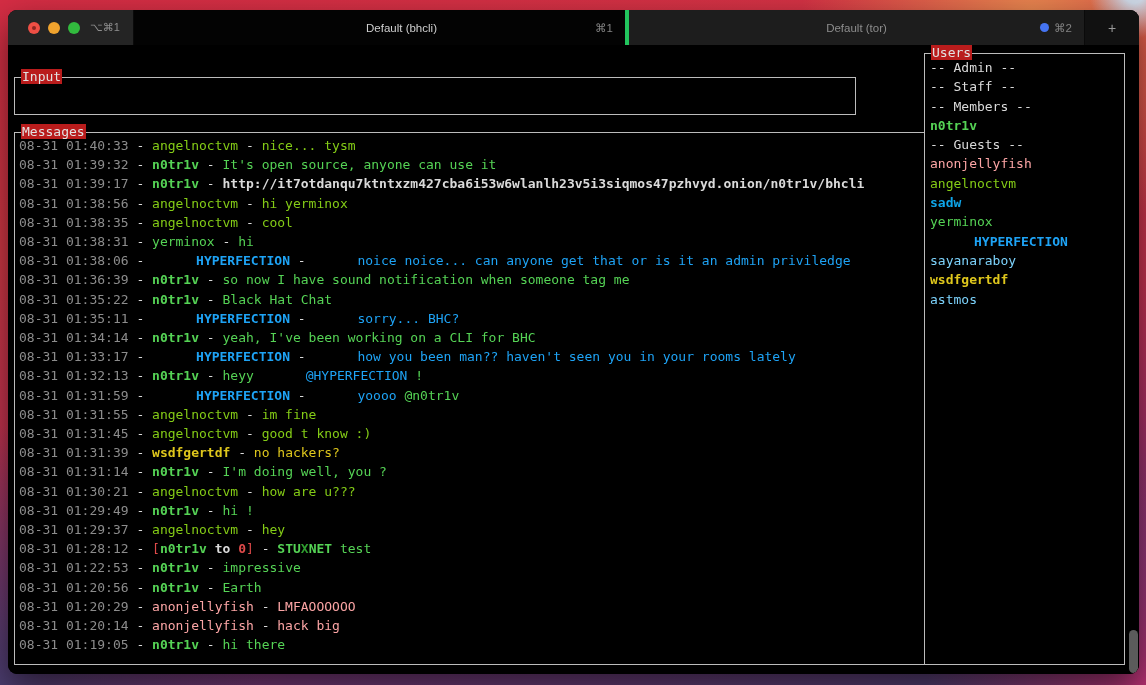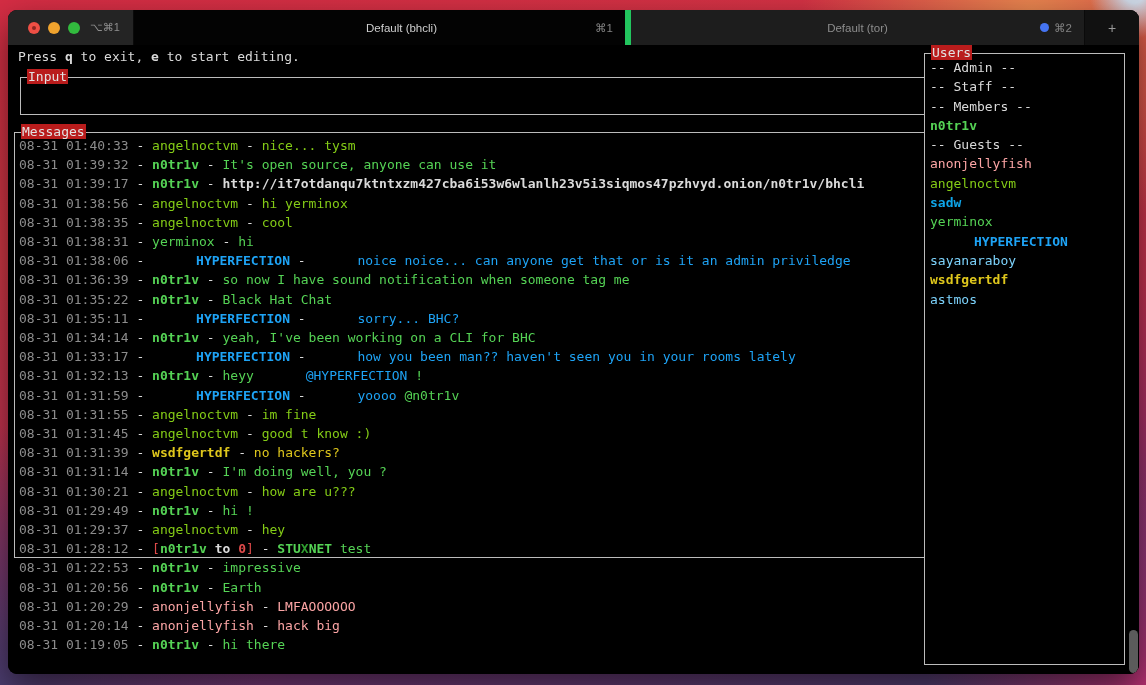--- a/index.html
+++ b/index.html
@@ -23,37 +23,37 @@
   .tl-segment { width:126px; background:#242424; display:flex; align-items:center; padding-left:20px; flex:none; border-right:1px solid #0a0a0a; }
   .light { width:12px; height:12px; border-radius:50%; margin-right:8px; position:relative; flex:none; }
   .light.red { background:#ee4f45; }
   .light.red .dot { position:absolute; left:4px; top:4px; width:4px; height:4px; border-radius:50%; background:#8c2622; }
   .light.yellow { background:#f0a32e; }
   .light.green { background:#32ba3e; }
   .win-shortcut { color:#8e8e8e; font-size:11px; margin-left:2px; white-space:nowrap; }
   .tab { position:relative; display:flex; align-items:center; justify-content:center; height:100%; }
   .tab.active { width:491px; background:#030303; flex:none;padding-left:44px; }
   .tab.active .tab-label { color:#cfcfcf; }
-  .tab.inactive { width:460px; background:#1d1d1d; flex:none; border-left:6px solid #22c55e; border-right:1px solid #0a0a0a; }
+  .tab.inactive { width:460px; background:#1d1d1d; flex:none; border-left:4px solid #22c55e; border-right:1px solid #0a0a0a; }
   .tab.inactive .tab-label { color:#8d8d8d; }
   .tab-shortcut { color:#838383; }
   .tab.active .tab-shortcut { position:absolute; right:12px; top:50%; transform:translateY(-50%); }
   .tab-right { position:absolute; right:12px; top:50%; transform:translateY(-50%); display:flex; align-items:center; gap:5px; }
   .activity-dot { width:9px; height:9px; border-radius:50%; background:#4574f2; }
   .newtab { flex:1; background:#111; color:#9a9a9a; display:flex; align-items:center; justify-content:center; font-size:14px; }
   
   .term {
     position:absolute; left:0; top:35px; right:0; bottom:0; background:#000;
     font-family:"DejaVu Sans Mono", monospace; font-size:13px; color:#dadada;
   }
   .status-line { position:absolute; left:10px; top:4px; white-space:pre; }
   .box { position:absolute; border:1px solid #bcbcbc; background:#000; }
   .box-title { position:absolute; top:-9px; left:6px; background:#b91c1c; padding:0 1px; line-height:15px; color:#e2e2e2; }
-  .input-box { left:12px; top:32px; width:911px; height:38px; }
-  .messages-box { left:6px; top:87px; width:911px; height:426px; }
+  .input-box { left:6px; top:32px; width:842px; height:38px; }
+  .messages-box { left:6px; top:87px; width:911px; height:533px; }
   .users-box { left:916px; top:8px; width:201px; height:612px; }
   .msg-list { position:absolute; left:4px; right:2px; top:3px; line-height:19.2px; white-space:pre; overflow:hidden; }
   .users-list { position:absolute; left:5px; right:2px; top:4px; line-height:19.3px; white-space:pre; overflow:hidden; }
   .scrollthumb { position:absolute; right:1px; top:585px; width:9px; height:43px; border-radius:5px; background:rgba(140,140,140,0.65); }
   
   .b { font-weight:bold; }
   .c-w { color:#dadada; } .c-ts { color:#8c8c8c; }
   .c-g { color:#55d355; } .c-gx { color:#2f9e2f; }
   .c-p { color:#84cc16; } .c-b { color:#1ea3f5;margin-left:44px; }
   .c-bl { color:#fca5a5; } .c-y { color:#dfc71c; }
@@ -83,21 +83,20 @@
       <span class="tab-label">Default (tor)</span>
       <span class="tab-right">
         <span class="activity-dot"></span>
         <span class="tab-shortcut">⌘2</span>
       </span>
     </div>
     <div class="newtab">+</div>
   </div>
 
   <div class="term">
-    <div class="status-line" id="status-line"><span class="seg c-w">Press </span><span class="seg c-w b">q</span><span class="seg c-w"> to exit, </span><span class="seg c-w b">e</span><span class="seg c-w"> to start editing.</span></div>
 
     <div class="box input-box">
       <span class="box-title">Input</span>
     </div>
 
     <div class="box messages-box">
       <span class="box-title">Messages</span>
       <div class="msg-list" id="messages-list"><div><span class="seg c-ts">08-31 01:40:33</span><span class="seg c-w"> - </span><span class="seg c-p">angelnoctvm</span><span class="seg c-w"> - </span><span class="seg c-p">nice... tysm</span></div><div><span class="seg c-ts">08-31 01:39:32</span><span class="seg c-w"> - </span><span class="seg c-g b">n0tr1v</span><span class="seg c-w"> - </span><span class="seg c-g">It's open source, anyone can use it</span></div><div><span class="seg c-ts">08-31 01:39:17</span><span class="seg c-w"> - </span><span class="seg c-g b">n0tr1v</span><span class="seg c-w"> - </span><span class="seg c-w b">http://it7otdanqu7ktntxzm427cba6i53w6wlanlh23v5i3siqmos47pzhvyd.onion/n0tr1v/bhcli</span></div><div><span class="seg c-ts">08-31 01:38:56</span><span class="seg c-w"> - </span><span class="seg c-p">angelnoctvm</span><span class="seg c-w"> - </span><span class="seg c-p">hi yerminox</span></div><div><span class="seg c-ts">08-31 01:38:35</span><span class="seg c-w"> - </span><span class="seg c-p">angelnoctvm</span><span class="seg c-w"> - </span><span class="seg c-p">cool</span></div><div><span class="seg c-ts">08-31 01:38:31</span><span class="seg c-w"> - </span><span class="seg c-g">yerminox</span><span class="seg c-w"> - </span><span class="seg c-g">hi</span></div><div><span class="seg c-ts">08-31 01:38:06</span><span class="seg c-w"> - </span><span class="seg c-b b">HYPERFECTION</span><span class="seg c-w"> - </span><span class="seg c-b">noice noice... can anyone get that or is it an admin priviledge</span></div><div><span class="seg c-ts">08-31 01:36:39</span><span class="seg c-w"> - </span><span class="seg c-g b">n0tr1v</span><span class="seg c-w"> - </span><span class="seg c-g">so now I have sound notification when someone tag me</span></div><div><span class="seg c-ts">08-31 01:35:22</span><span class="seg c-w"> - </span><span class="seg c-g b">n0tr1v</span><span class="seg c-w"> - </span><span class="seg c-g">Black Hat Chat</span></div><div><span class="seg c-ts">08-31 01:35:11</span><span class="seg c-w"> - </span><span class="seg c-b b">HYPERFECTION</span><span class="seg c-w"> - </span><span class="seg c-b">sorry... BHC?</span></div><div><span class="seg c-ts">08-31 01:34:14</span><span class="seg c-w"> - </span><span class="seg c-g b">n0tr1v</span><span class="seg c-w"> - </span><span class="seg c-g">yeah, I've been working on a CLI for BHC</span></div><div><span class="seg c-ts">08-31 01:33:17</span><span class="seg c-w"> - </span><span class="seg c-b b">HYPERFECTION</span><span class="seg c-w"> - </span><span class="seg c-b">how you been man?? haven't seen you in your rooms lately</span></div><div><span class="seg c-ts">08-31 01:32:13</span><span class="seg c-w"> - </span><span class="seg c-g b">n0tr1v</span><span class="seg c-w"> - </span><span class="seg c-g">heyy </span><span class="seg c-b">@HYPERFECTION</span><span class="seg c-g"> !</span></div><div><span class="seg c-ts">08-31 01:31:59</span><span class="seg c-w"> - </span><span class="seg c-b b">HYPERFECTION</span><span class="seg c-w"> - </span><span class="seg c-b">yoooo </span><span class="seg c-g">@n0tr1v</span></div><div><span class="seg c-ts">08-31 01:31:55</span><span class="seg c-w"> - </span><span class="seg c-p">angelnoctvm</span><span class="seg c-w"> - </span><span class="seg c-p">im fine</span></div><div><span class="seg c-ts">08-31 01:31:45</span><span class="seg c-w"> - </span><span class="seg c-p">angelnoctvm</span><span class="seg c-w"> - </span><span class="seg c-p">good t know :)</span></div><div><span class="seg c-ts">08-31 01:31:39</span><span class="seg c-w"> - </span><span class="seg c-y b">wsdfgertdf</span><span class="seg c-w"> - </span><span class="seg c-y">no hackers?</span></div><div><span class="seg c-ts">08-31 01:31:14</span><span class="seg c-w"> - </span><span class="seg c-g b">n0tr1v</span><span class="seg c-w"> - </span><span class="seg c-g">I'm doing well, you ?</span></div><div><span class="seg c-ts">08-31 01:30:21</span><span class="seg c-w"> - </span><span class="seg c-p">angelnoctvm</span><span class="seg c-w"> - </span><span class="seg c-p">how are u???</span></div><div><span class="seg c-ts">08-31 01:29:49</span><span class="seg c-w"> - </span><span class="seg c-g b">n0tr1v</span><span class="seg c-w"> - </span><span class="seg c-g">hi !</span></div><div><span class="seg c-ts">08-31 01:29:37</span><span class="seg c-w"> - </span><span class="seg c-p">angelnoctvm</span><span class="seg c-w"> - </span><span class="seg c-p">hey</span></div><div><span class="seg c-ts">08-31 01:28:12</span><span class="seg c-w"> - </span><span class="seg c-r">[</span><span class="seg c-g b">n0tr1v</span><span class="seg c-w b"> to </span><span class="seg c-r b">0</span><span class="seg c-r">]</span><span class="seg c-w"> - </span><span class="seg c-g b">STU</span><span class="seg c-gx b">X</span><span class="seg c-g b">NET</span><span class="seg c-g"> test</span></div><div><span class="seg c-ts">08-31 01:22:53</span><span class="seg c-w"> - </span><span class="seg c-g b">n0tr1v</span><span class="seg c-w"> - </span><span class="seg c-g">impressive</span></div><div><span class="seg c-ts">08-31 01:20:56</span><span class="seg c-w"> - </span><span class="seg c-g b">n0tr1v</span><span class="seg c-w"> - </span><span class="seg c-g">Earth</span></div><div><span class="seg c-ts">08-31 01:20:29</span><span class="seg c-w"> - </span><span class="seg c-bl">anonjellyfish</span><span class="seg c-w"> - </span><span class="seg c-bl">LMFAOOOOOO</span></div><div><span class="seg c-ts">08-31 01:20:14</span><span class="seg c-w"> - </span><span class="seg c-bl">anonjellyfish</span><span class="seg c-w"> - </span><span class="seg c-bl">hack big</span></div><div><span class="seg c-ts">08-31 01:19:05</span><span class="seg c-w"> - </span><span class="seg c-g b">n0tr1v</span><span class="seg c-w"> - </span><span class="seg c-g">hi there</span></div></div>
     </div>
 

